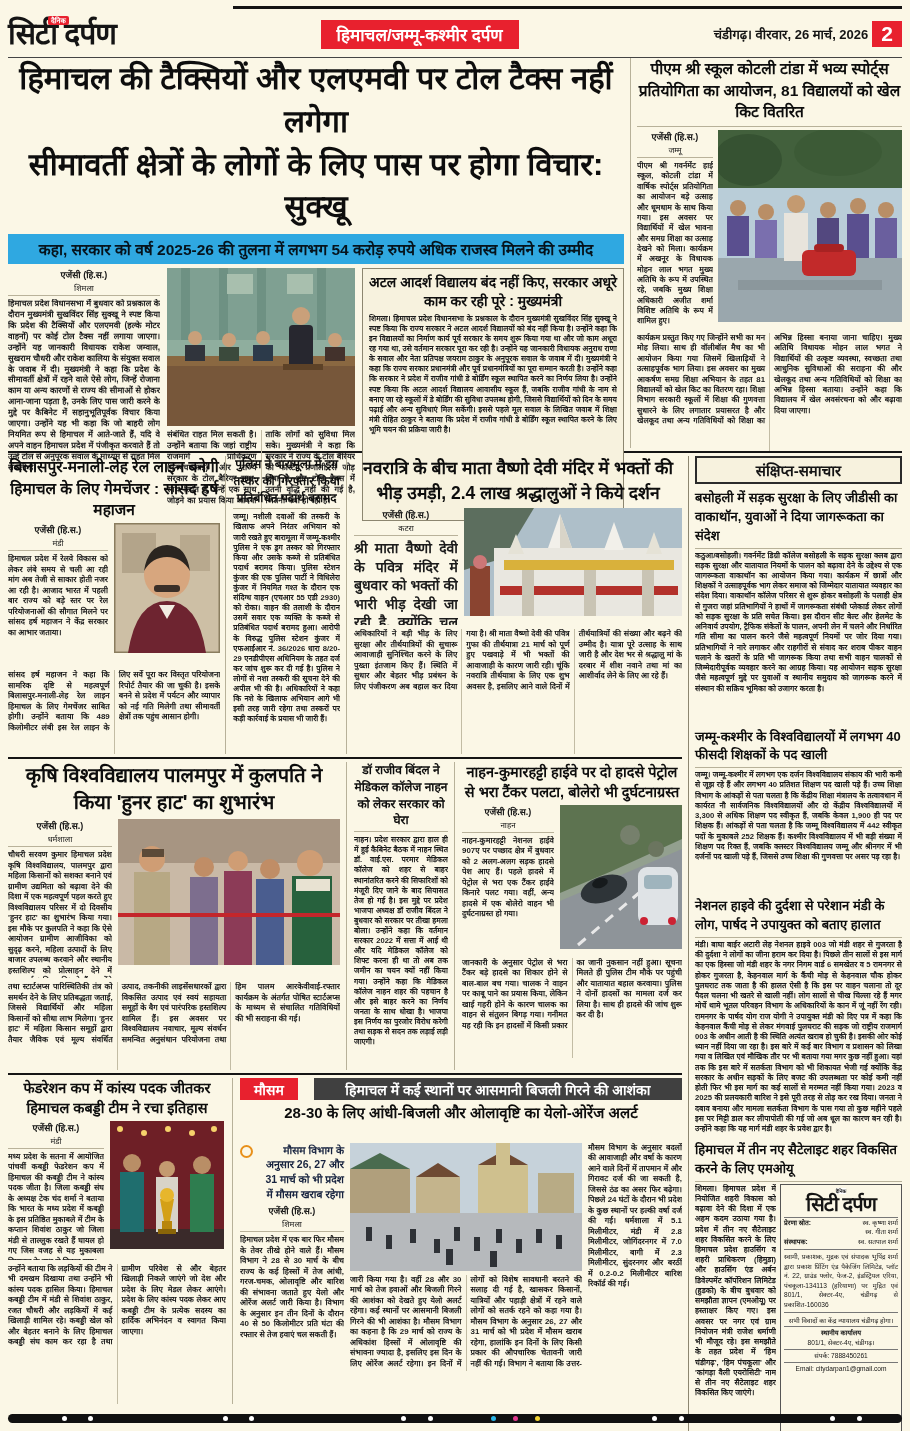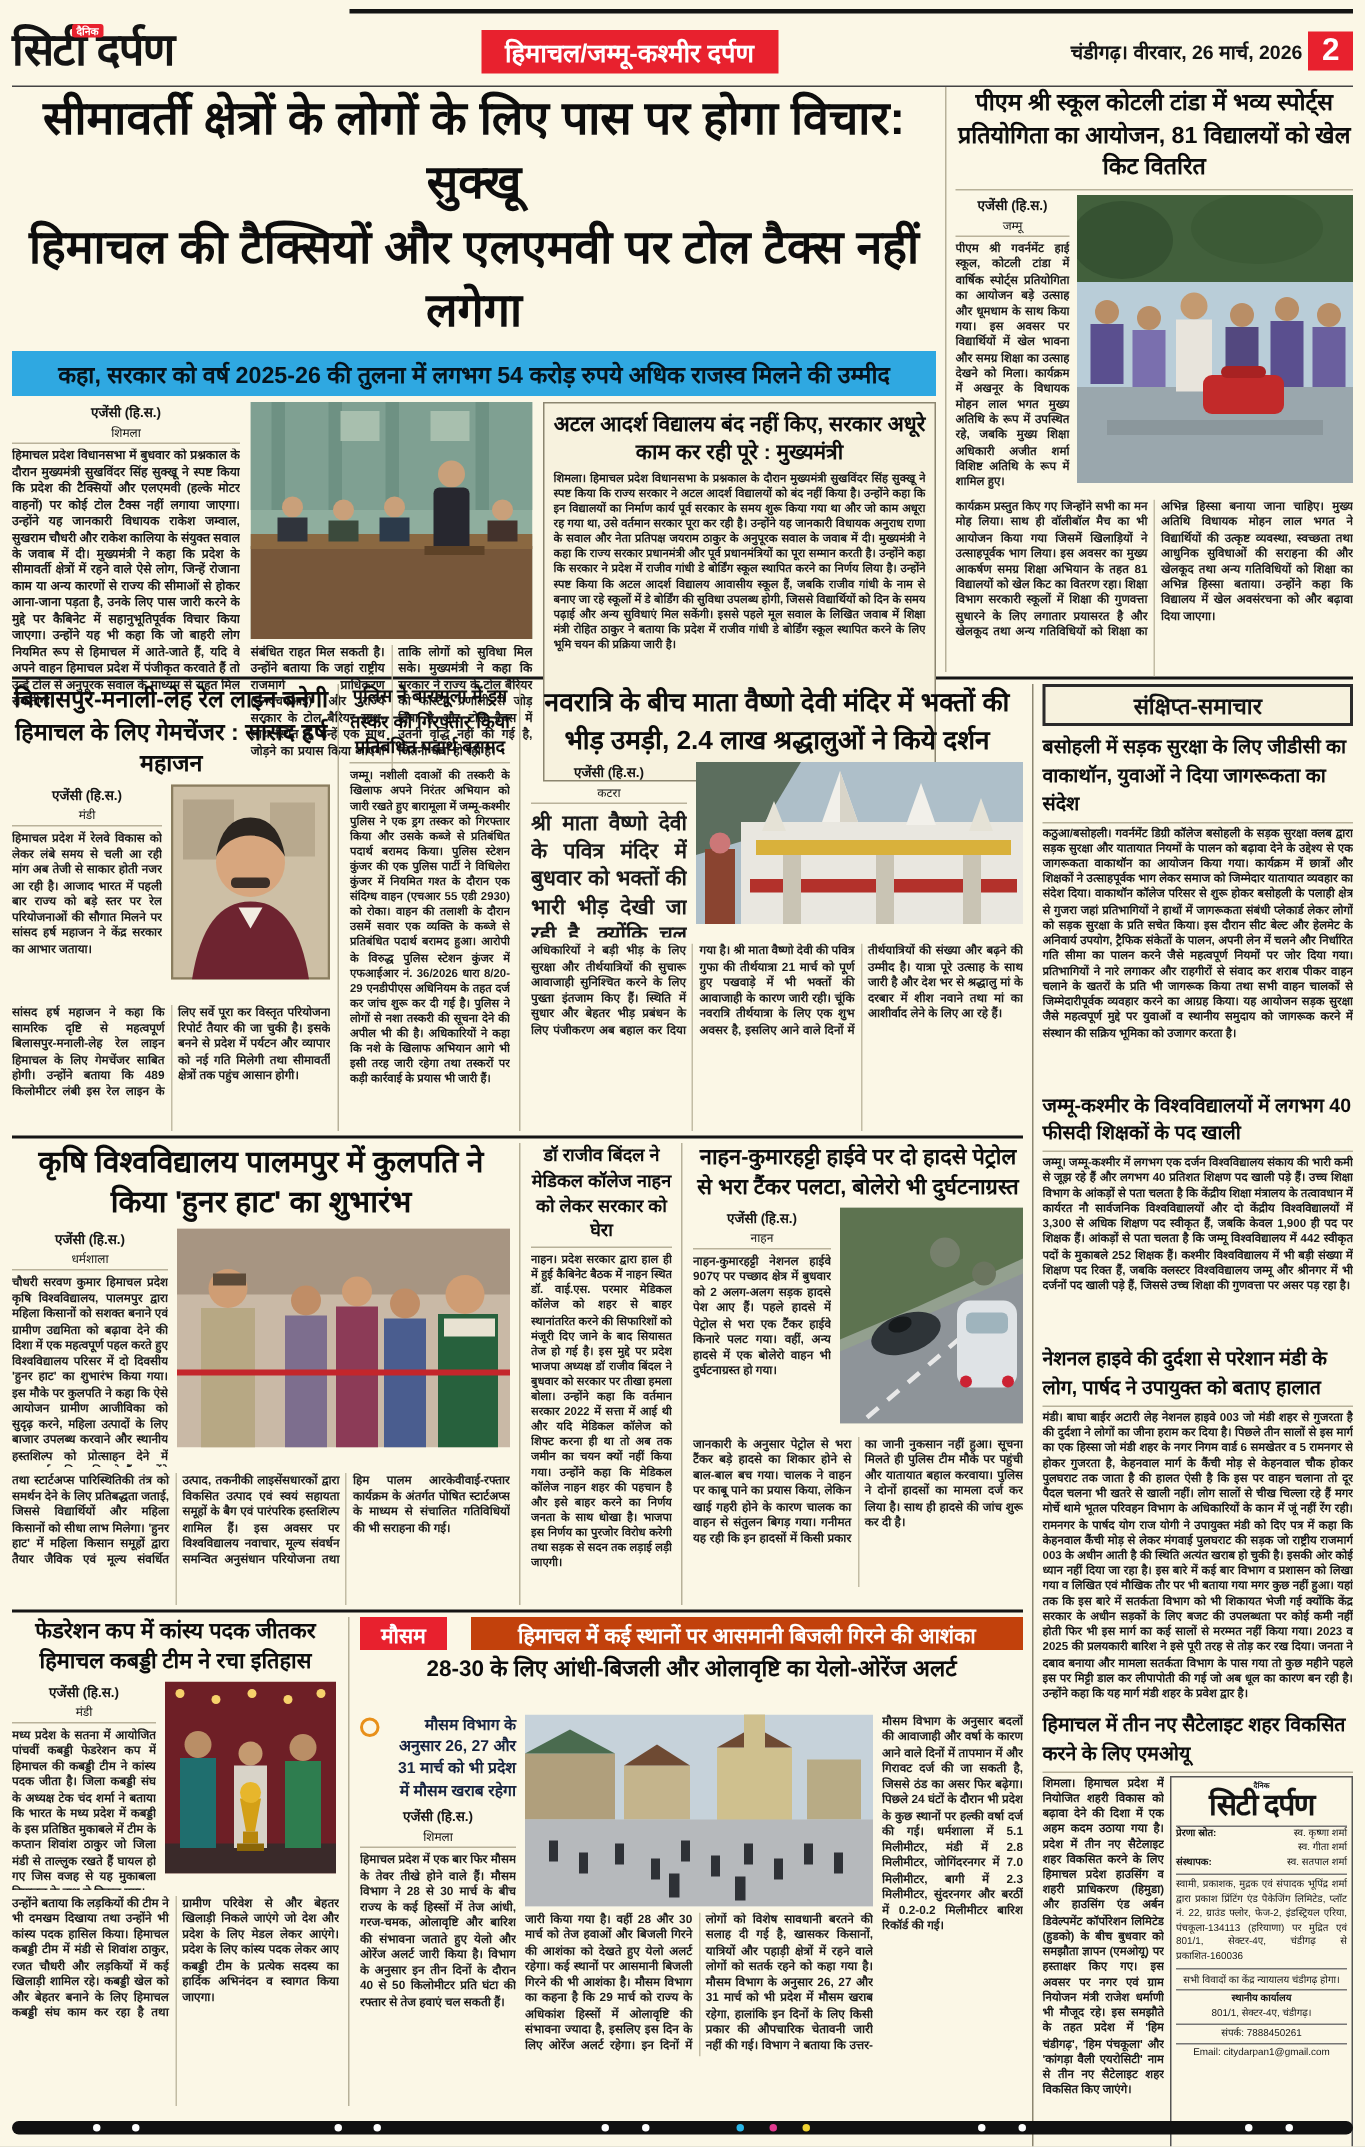--- a/index.html
+++ b/index.html
@@ -58,21 +58,21 @@
   .gC1 .hd{font-size:20px;line-height:1.35;margin-bottom:3px;}
   .gC2{width:106px;}
   .gC2 .hd{font-size:12px;line-height:1.4;border-bottom:1px solid #b7b199;padding-bottom:2px;margin-bottom:3px;}
   .gC3{flex:1;}
   .gC3 .hd{font-size:14.5px;line-height:1.4;margin-bottom:2px;}
   .gD1{width:218px;}
   .gD1 .hd{font-size:14.5px;line-height:1.4;margin-bottom:2px;}
   .gD2{flex:1;}
   .kickrow{display:flex;height:22px;margin-bottom:3px;}
   .kick{background:#e8212e;color:#fff;font-weight:800;font-size:14px;padding:1px 14px;display:flex;align-items:center;}
-  .alertbar{background:#c2410c;color:#fff;font-weight:700;font-size:14px;flex:1;display:flex;align-items:center;justify-content:center;margin-left:16px;}
+  .alertbar{background:#404040;color:#fff;font-weight:700;font-size:14px;flex:1;display:flex;align-items:center;justify-content:center;margin-left:16px;}
   .wxhead{font-size:15px;line-height:1.3;margin:2px 0 20px;}
   .bullet{display:flex;gap:4px;font-weight:800;font-size:10.5px;line-height:1.4;color:#17233f;margin-bottom:3px;text-align:right;}
   .bdot{width:9px;height:9px;border:2.5px solid #e8901a;border-radius:50%;flex:none;margin-top:2px;}
   
   .rail-hd{border:2px solid #2b2b2b;font-weight:800;font-size:15px;text-align:center;padding:2px 0;margin-bottom:5px;background:#f7f2de;}
   .rs{margin-bottom:5px;}
   .rs .hd{font-size:13px;line-height:1.45;text-align:left;border-bottom:1px solid #b7b199;padding-bottom:2px;margin-bottom:2px;}
   .rs .bt{font-size:7.7px;}
   .imprint{width:122px;border:1px solid #555;background:#fbf7e6;box-sizing:border-box;padding:2px 3px;font-size:6.6px;flex:none;}
   .imprint .ilogo{text-align:center;border-bottom:1px solid #777;padding-bottom:2px;}
@@ -101,22 +101,22 @@
     </div>
     <div class="banner">हिमाचल/जम्मू-कश्मीर दर्पण</div>
     <div class="hdr-right">
       <span class="hdr-date">चंडीगढ़। वीरवार, 26 मार्च, 2026</span>
       <span class="pageno">2</span>
     </div>
   </div>
 
   <div class="secA">
     <div class="lead">
+      <div class="hd h1">हिमाचल की टैक्सियों और एलएमवी पर टोल टैक्स नहीं लगेगा</div>
       <div class="hd h1">सीमावर्ती क्षेत्रों के लोगों के लिए पास पर होगा विचार: सुक्खू</div>
-      <div class="hd h1">हिमाचल की टैक्सियों और एलएमवी पर टोल टैक्स नहीं लगेगा</div>
       <div class="subhead">कहा, सरकार को वर्ष 2025-26 की तुलना में लगभग 54 करोड़ रुपये अधिक राजस्व मिलने की उम्मीद</div>
       <div class="lead-grid">
         <div class="lc1">
           <div class="by">एजेंसी (हि.स.)</div>
           <div class="dl">शिमला</div>
           <div class="bt" style="height:218px">हिमाचल प्रदेश विधानसभा में बुधवार को प्रश्नकाल के दौरान मुख्यमंत्री सुखविंदर सिंह सुक्खू ने स्पष्ट किया कि प्रदेश की टैक्सियों और एलएमवी (हल्के मोटर वाहनों) पर कोई टोल टैक्स नहीं लगाया जाएगा। उन्होंने यह जानकारी विधायक राकेश जम्वाल, सुखराम चौधरी और राकेश कालिया के संयुक्त सवाल के जवाब में दी। मुख्यमंत्री ने कहा कि प्रदेश के सीमावर्ती क्षेत्रों में रहने वाले ऐसे लोग, जिन्हें रोजाना काम या अन्य कारणों से राज्य की सीमाओं से होकर आना-जाना पड़ता है, उनके लिए पास जारी करने के मुद्दे पर कैबिनेट में सहानुभूतिपूर्वक विचार किया जाएगा। उन्होंने यह भी कहा कि जो बाहरी लोग नियमित रूप से हिमाचल में आते-जाते हैं, यदि वे अपने वाहन हिमाचल प्रदेश में पंजीकृत करवाते हैं तो उन्हें टोल से अनुपूरक सवाल के माध्यम से राहत मिल सकती है।</div>
         </div>
         <div class="lmid">
           <svg class="ph" width="188" height="158" viewBox="0 0 188 158" preserveAspectRatio="none">
             <rect width="188" height="158" fill="#8fae9e"></rect>

